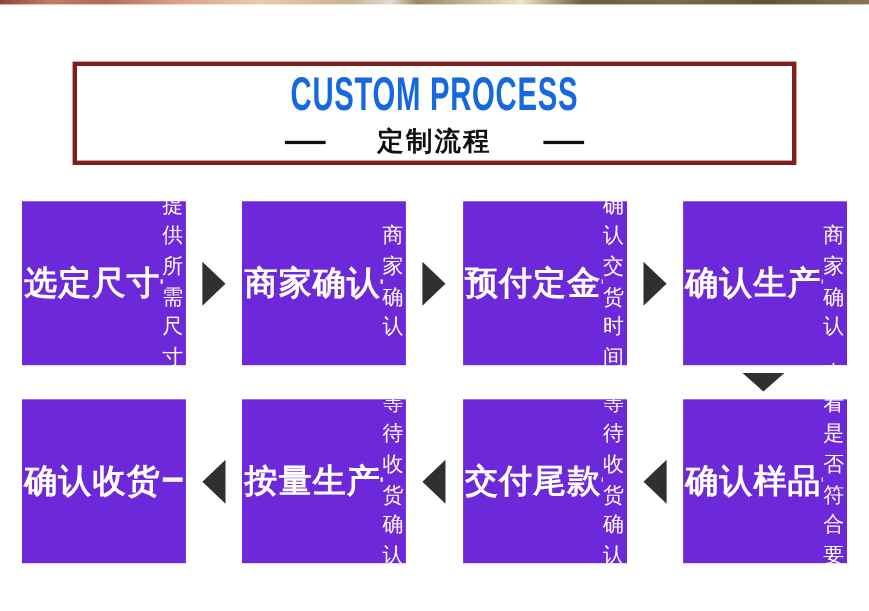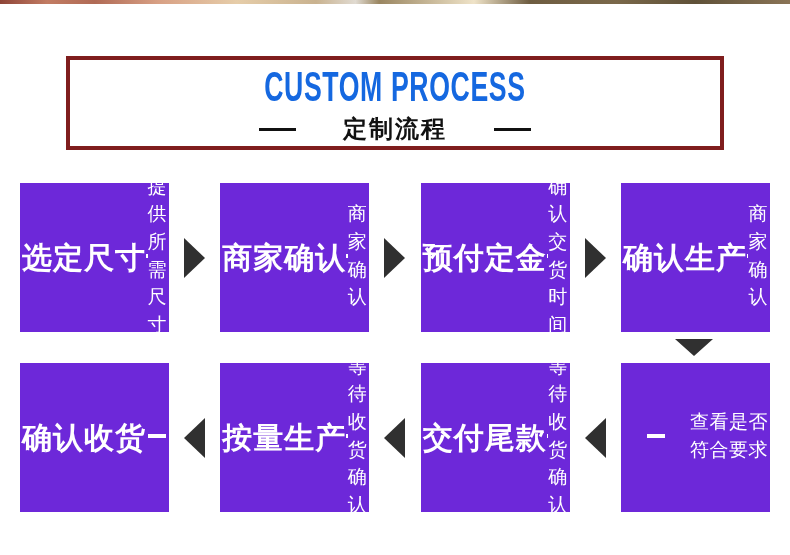--- a/index.html
+++ b/index.html
@@ -144,19 +144,20 @@
       <div class="step-sub">等待收货确认</div>
     </div>
     <div class="arrow-left"></div>
     <div class="step-box">
       <div class="step-title">交付尾款</div>
       <div class="step-dash"></div>
       <div class="step-sub">等待收货确认</div>
     </div>
     <div class="arrow-left"></div>
     <div class="step-box">
+      <div class="step-title">确认样品</div>
       <div class="step-dash"></div>
       <div class="step-sub">查看是否
 符合要求</div>
     </div>
   </div>
 
 </div>
 
 </body></html>

